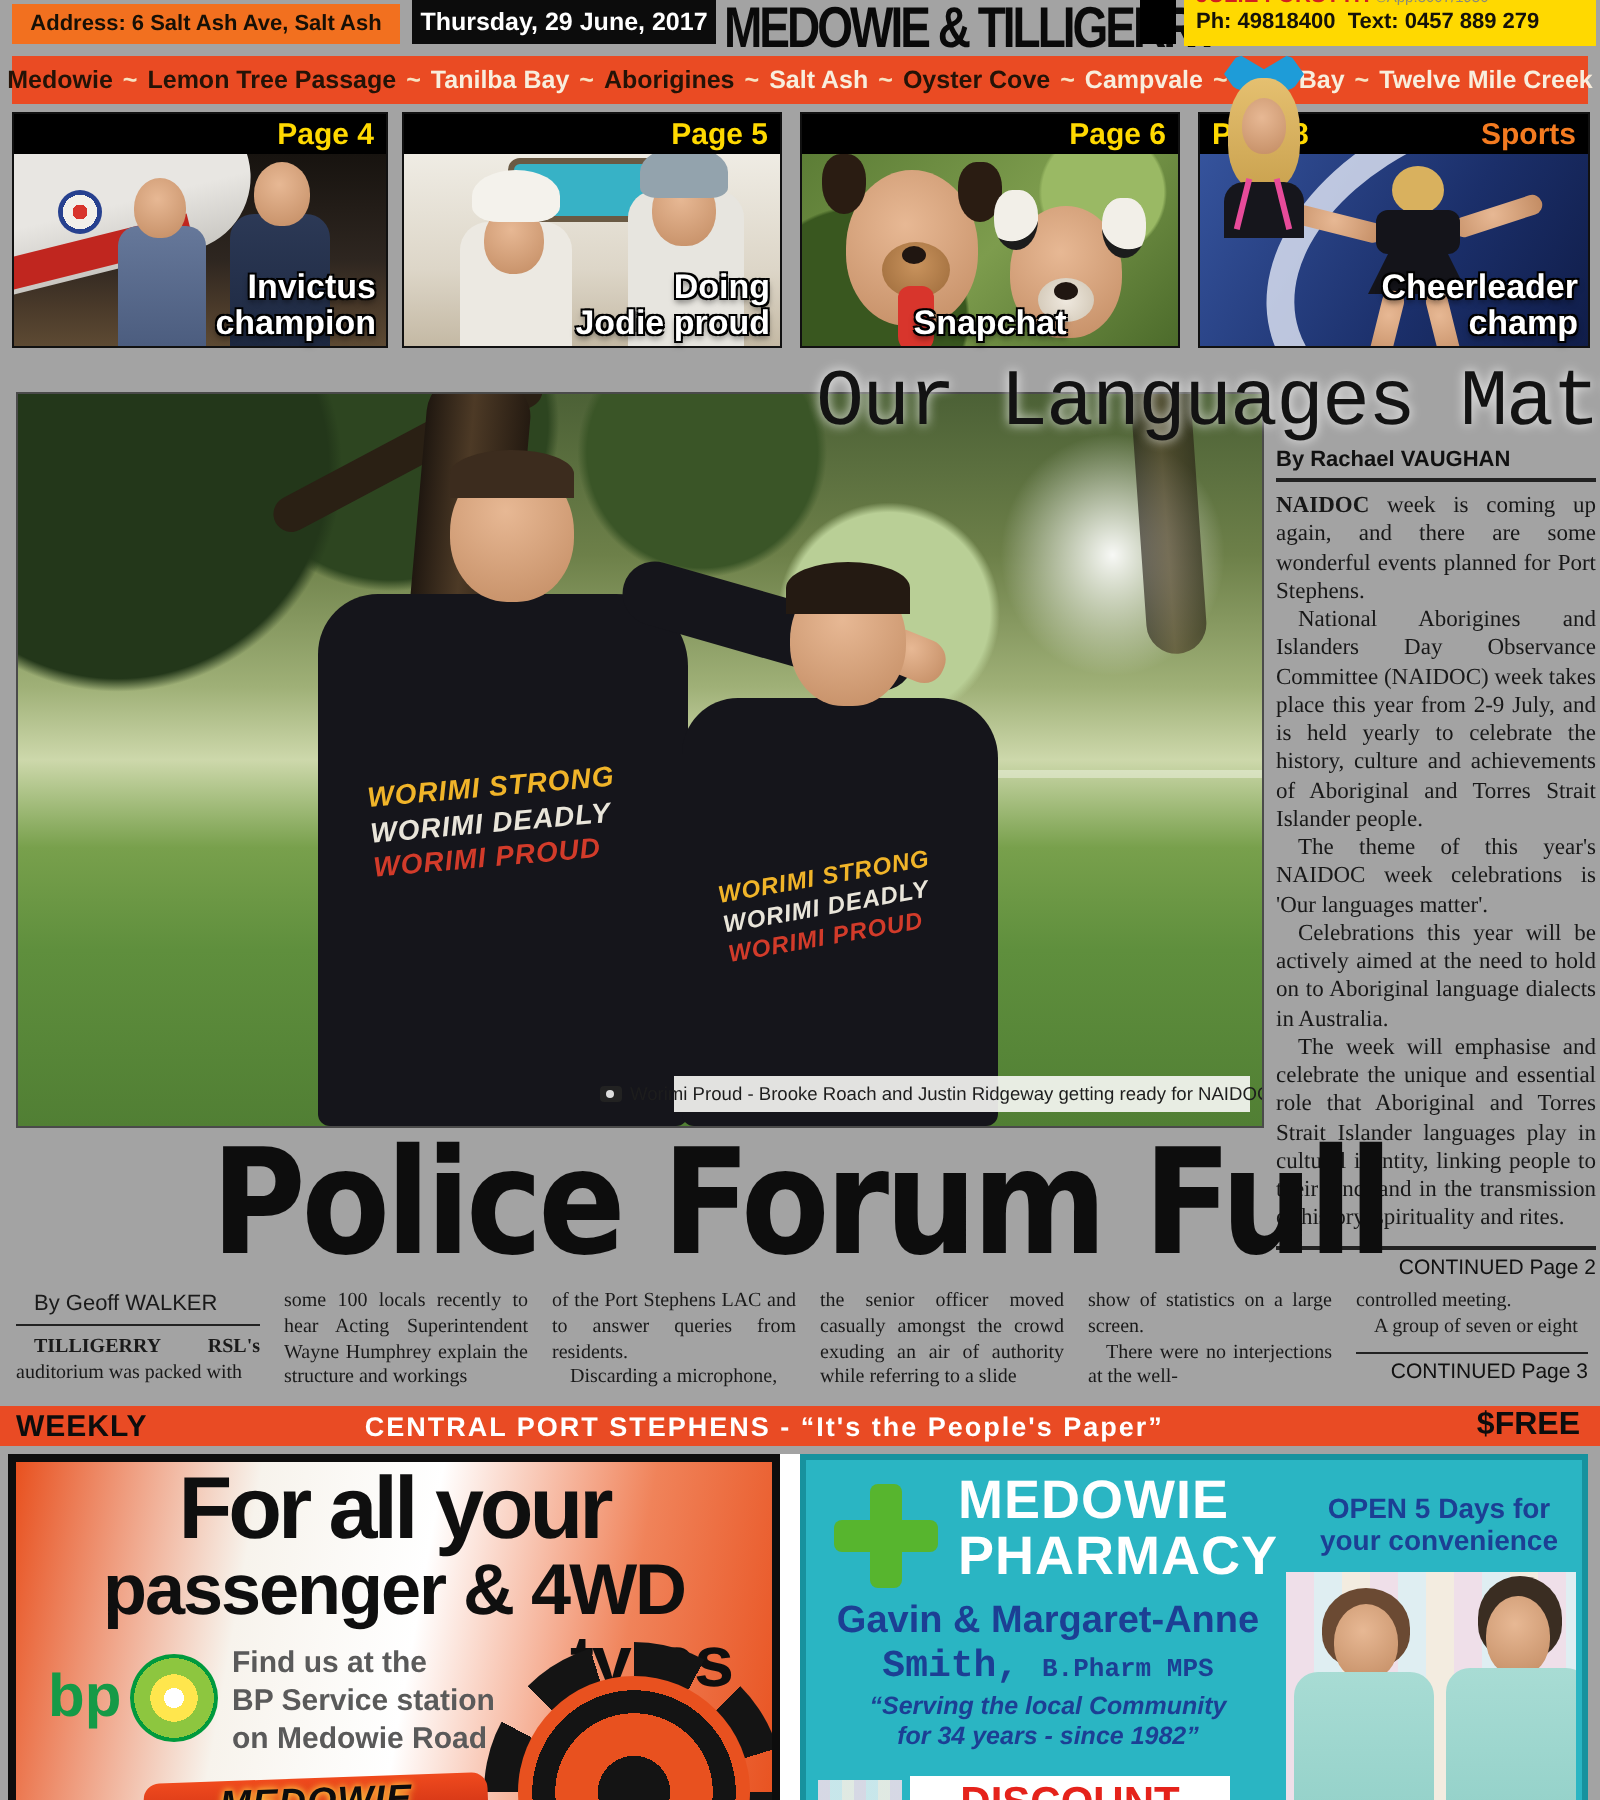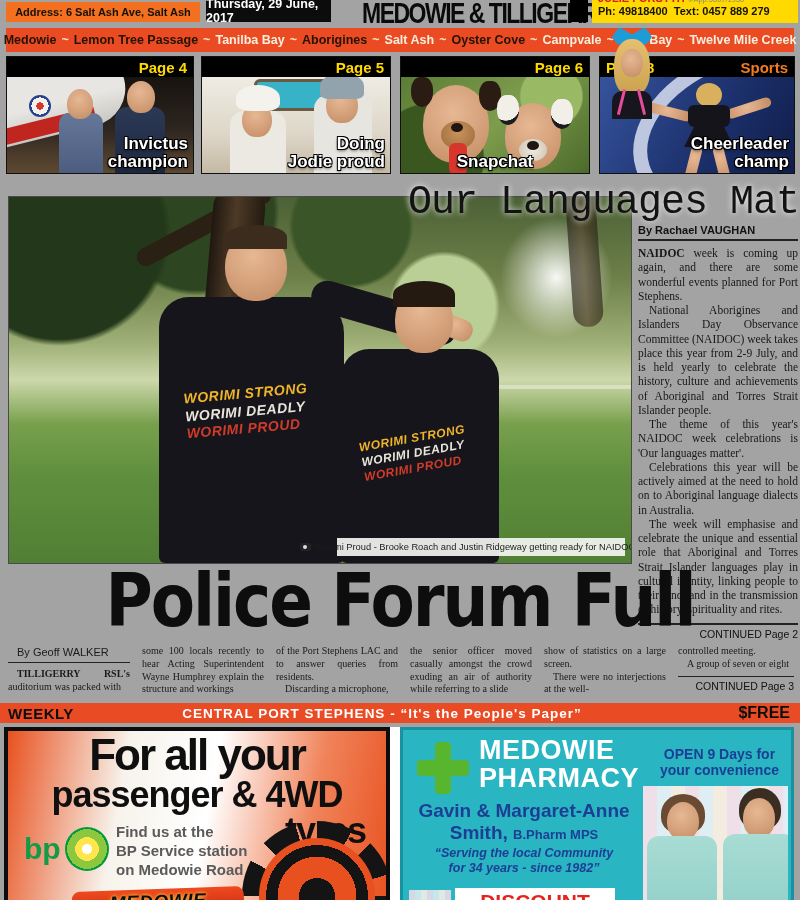--- a/index.html
+++ b/index.html
@@ -3,21 +3,21 @@
 <meta charset="utf-8">
 <style>
   html,body{margin:0;padding:0;background:#fff;}
   #page{position:relative;width:800px;height:900px;background:#a3a3a3;overflow:hidden;
         font-family:"Liberation Sans",sans-serif;}
   .abs{position:absolute;}
 
   
   .address-box{left:6px;top:2px;width:194px;height:20px;background:#f2701f;color:#171006;
     font-weight:bold;font-size:11px;display:flex;align-items:center;justify-content:center;}
-  .date-box{left:206px;top:0;width:125px;height:22px;background:#0c0c0c;color:#fff;
+  .date-box{left:206px;top:0;width:152px;height:22px;background:#0c0c0c;color:#fff;
     font-weight:bold;font-size:12.5px;display:flex;align-items:center;justify-content:center;}
   .paper-title{left:362px;top:-3px;width:206px;color:#0a0a0a;font-weight:bold;font-size:23px;
     letter-spacing:-1.5px;transform:scaleY(1.25);transform-origin:top left;white-space:nowrap;}
   .masthead-square{left:570px;top:0;width:18px;height:22px;background:#000;}
   .advert-box{left:592px;top:-9px;width:206px;height:32px;background:#ffd900;padding:1px 4px 0 6px;box-sizing:border-box;}
   .advert-line1{white-space:nowrap;font-size:11px;font-weight:bold;color:#d21f1f;}
   .advert-note{font-size:7.5px;color:#8a8a7a;font-weight:normal;}
   .advert-line2{white-space:nowrap;font-size:11px;font-weight:bold;color:#151209;margin-top:1px;}
 
   
@@ -158,21 +158,21 @@
   
   .pharm-ad{left:400px;top:727px;width:394px;height:200px;background:#2ab5c3;border:3px solid #17929e;
     box-sizing:border-box;overflow:hidden;}
   .green-cross{position:absolute;left:14px;top:12px;width:52px;height:52px;}
   .green-cross .v{position:absolute;left:18px;top:0;width:16px;height:52px;background:#57b52e;border-radius:4px;}
   .green-cross .h{position:absolute;left:0;top:18px;width:52px;height:16px;background:#57b52e;border-radius:4px;}
   .pharm-name{position:absolute;left:76px;top:6px;color:#fff;font-weight:bold;font-size:27px;line-height:1.05;letter-spacing:.5px;}
   .pharm-open{position:absolute;right:12px;top:16px;color:#1c3f94;font-weight:bold;font-size:14px;line-height:1.15;text-align:center;}
   .pharm-owners{position:absolute;left:6px;top:70px;width:230px;text-align:center;color:#1c3f94;font-weight:bold;}
   .owners-l1{font-size:19px;}
-  .owners-l2{font-size:19px;}
+  .owners-l2{font-size:19px;font-family:Liberation Mono, monospace;}
   .owners-qual{font-size:13px;}
   .pharm-tag{position:absolute;left:2px;top:116px;width:238px;text-align:center;color:#1c3f94;
     font-weight:bold;font-style:italic;font-size:12.5px;line-height:1.2;}
   .discount-box{position:absolute;left:52px;top:158px;width:160px;height:60px;background:#fff;
     text-align:center;padding-top:3px;box-sizing:border-box;}
   .d1{color:#e5231b;font-weight:bold;font-size:21px;line-height:1.0;}
   .shelf-strip{position:absolute;left:6px;top:160px;width:42px;height:40px;
     background:repeating-linear-gradient(90deg,#e9dce8 0 6px,#d9ecef 6px 12px,#f4efe6 12px 18px);opacity:.9;}
   .pharm-photo{position:absolute;left:240px;top:56px;right:3px;bottom:3px;overflow:hidden;
     background:repeating-linear-gradient(90deg,#efdfe9 0 14px,#dfeef2 14px 28px,#f3ece0 28px 42px);}
@@ -426,21 +426,21 @@
   <div class="abs pharm-ad">
     <div class="green-cross">
       <div class="v"></div>
         <div class="h"></div>
     </div>
     <div class="pharm-name">
       <div>MEDOWIE</div>
       <div>PHARMACY</div>
     </div>
     <div class="pharm-open">
-      <div>OPEN 9 Days for</div>
+      <div>OPEN 5 Days for</div>
       <div>your convenience</div>
     </div>
     <div class="pharm-owners">
       <div class="owners-l1">Gavin &amp; Margaret-Anne</div>
       <div class="owners-l2">
         <span>Smith,</span>
         <span class="owners-qual">B.Pharm MPS</span>
       </div>
     </div>
     <div class="pharm-tag">

